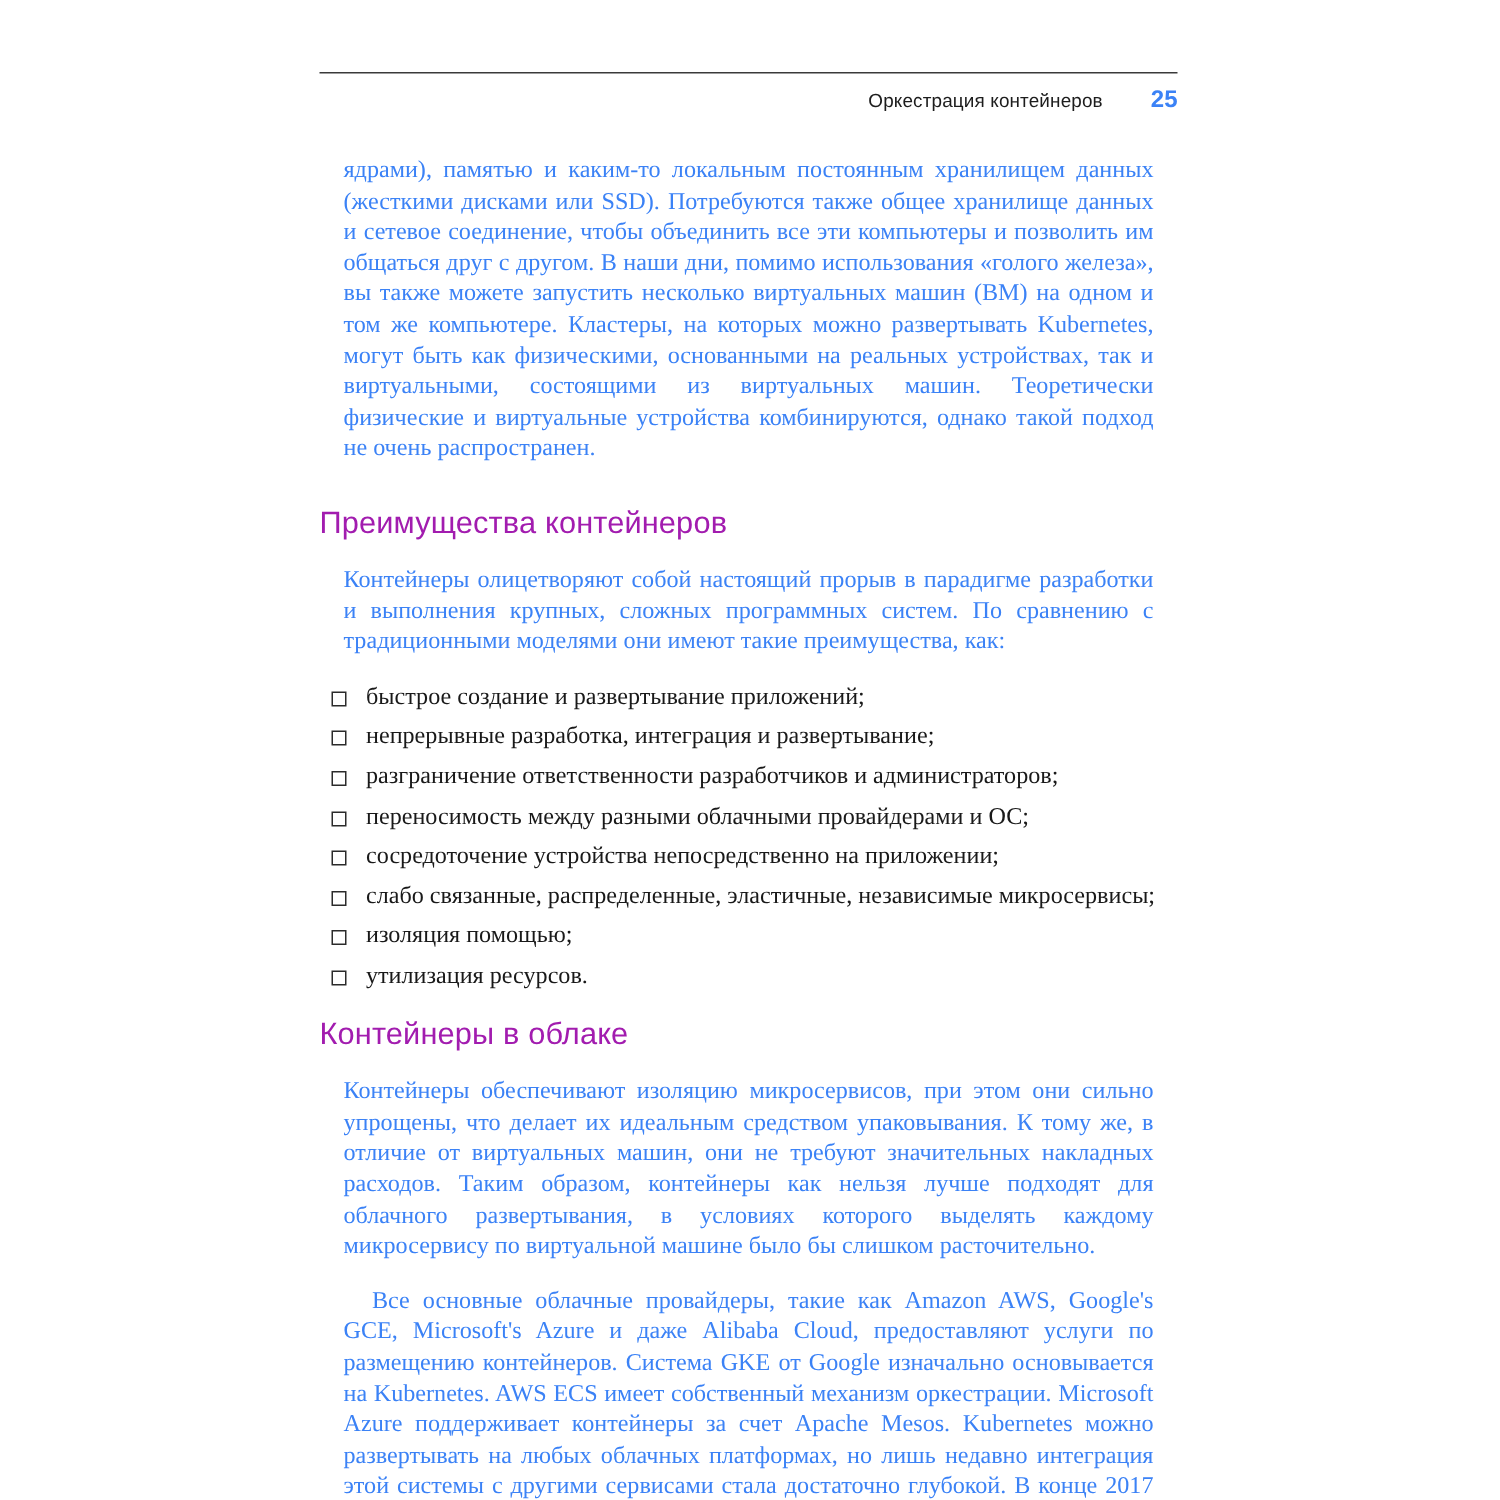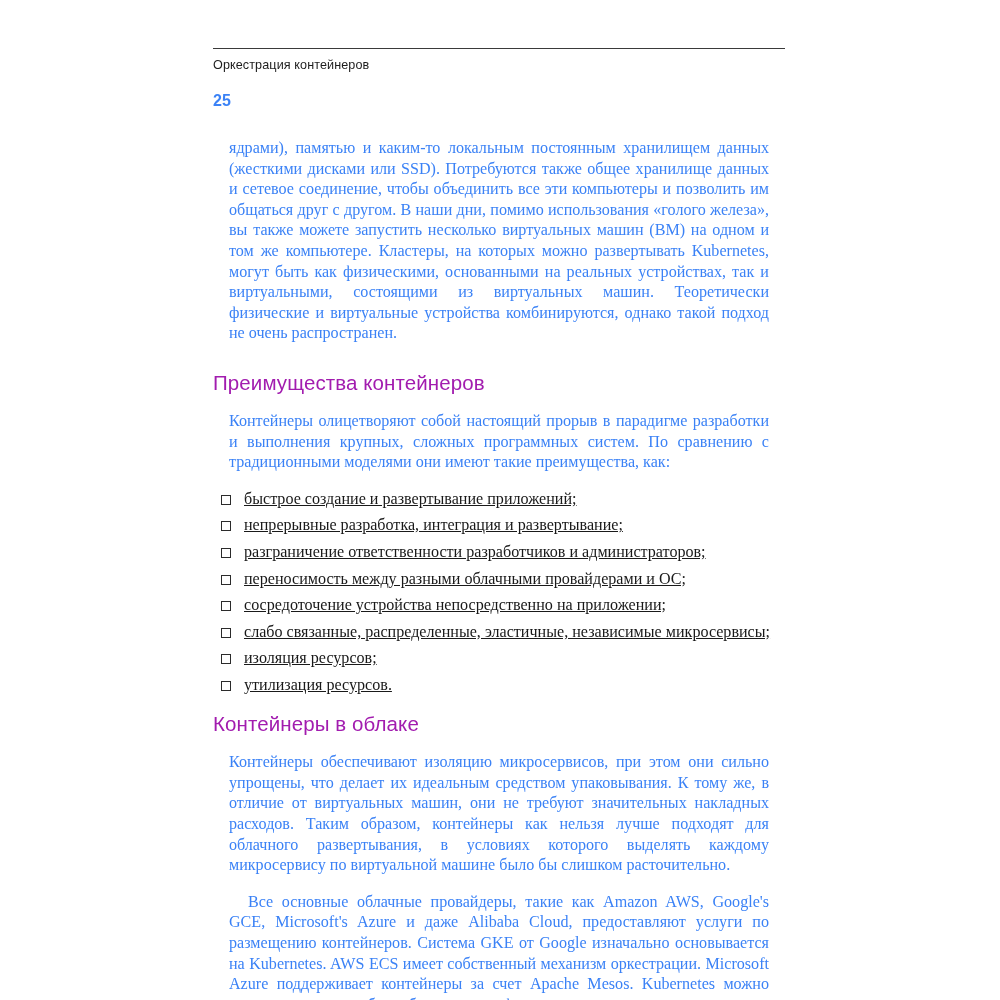--- a/index.html
+++ b/index.html
@@ -26,22 +26,21 @@
     left: 213px;
     top: 48px;
     width: 572px;
   }
   .header {
     display: flex;
     align-items: baseline;
     justify-content: flex-end;
     border-top: 1.2px solid #3a3a3a;
     padding-top: 9px;
-    gap: 20px;
-    flex-direction: column;
+    gap: 32px;
   }
   .header-title {
     font-family: "Liberation Sans", sans-serif;
     font-size: 12.6px;
     color: #1d1d1d;
     letter-spacing: 0.1px;
   }
   .header-page {
     font-family: "Liberation Sans", sans-serif;
     font-size: 16px;
@@ -74,21 +73,20 @@
     margin: 27px 0 13px 0;
     letter-spacing: 0.1px;
   }
   h2.section.second {
     margin-top: 17px;
   }
   ul.bullets {
     list-style: none;
     margin: 12px 0 0 0;
     padding: 0;
-    text-decoration: underline;
   }
   ul.bullets li {
     display: flex;
     align-items: flex-start;
     font-size: 16.1px;
     line-height: 20.4px;
     margin-bottom: 6.2px;
     color: #191919;
   }
   .bullet-box {
@@ -140,21 +138,21 @@
         <li>
           <span class="bullet-box"></span>
           <span class="bullet-text">сосредоточение устройства непосредственно на приложении;</span>
         </li>
         <li>
           <span class="bullet-box"></span>
           <span class="bullet-text">слабо связанные, распределенные, эластичные, независимые микросервисы;</span>
         </li>
         <li>
           <span class="bullet-box"></span>
-          <span class="bullet-text">изоляция ресурсов;</span>
+          <span class="bullet-text">изоляция помощью;</span>
         </li>
         <li>
           <span class="bullet-box"></span>
           <span class="bullet-text">утилизация ресурсов.</span>
         </li>
       </ul>
 
       <h2 class="section second">Контейнеры в облаке</h2>
       <p class="para">Контейнеры обеспечивают изоляцию микросервисов, при этом они сильно упрощены, что делает их идеальным средством упаковывания. К тому же, в отличие от виртуальных машин, они не требуют значительных накладных расходов. Таким образом, контейнеры как нельзя лучше подходят для облачного развертывания, в условиях которого выделять каждому микросервису по виртуальной машине было бы слишком расточительно.</p>
       <p class="para indent">Все основные облачные провайдеры, такие как Amazon AWS, Google's GCE, Microsoft's Azure и даже Alibaba Cloud, предоставляют услуги по размещению контейнеров. Система GKE от Google изначально основывается на Kubernetes. AWS ECS имеет собственный механизм оркестрации. Microsoft Azure поддерживает контейнеры за счет Apache Mesos. Kubernetes можно развертывать на любых облачных платформах, но лишь недавно интеграция этой системы с другими сервисами стала достаточно глубокой. В конце 2017 года все облачные провайдеры объявили о непосредственной поддержке Kubernetes. Компания Microsoft запустила AKS, в AWS появилась услуга EKS, а в Alibaba Cloud начались работы по прозрачной интеграции Kubernetes с помощью Kubernetes controller manager.</p>

